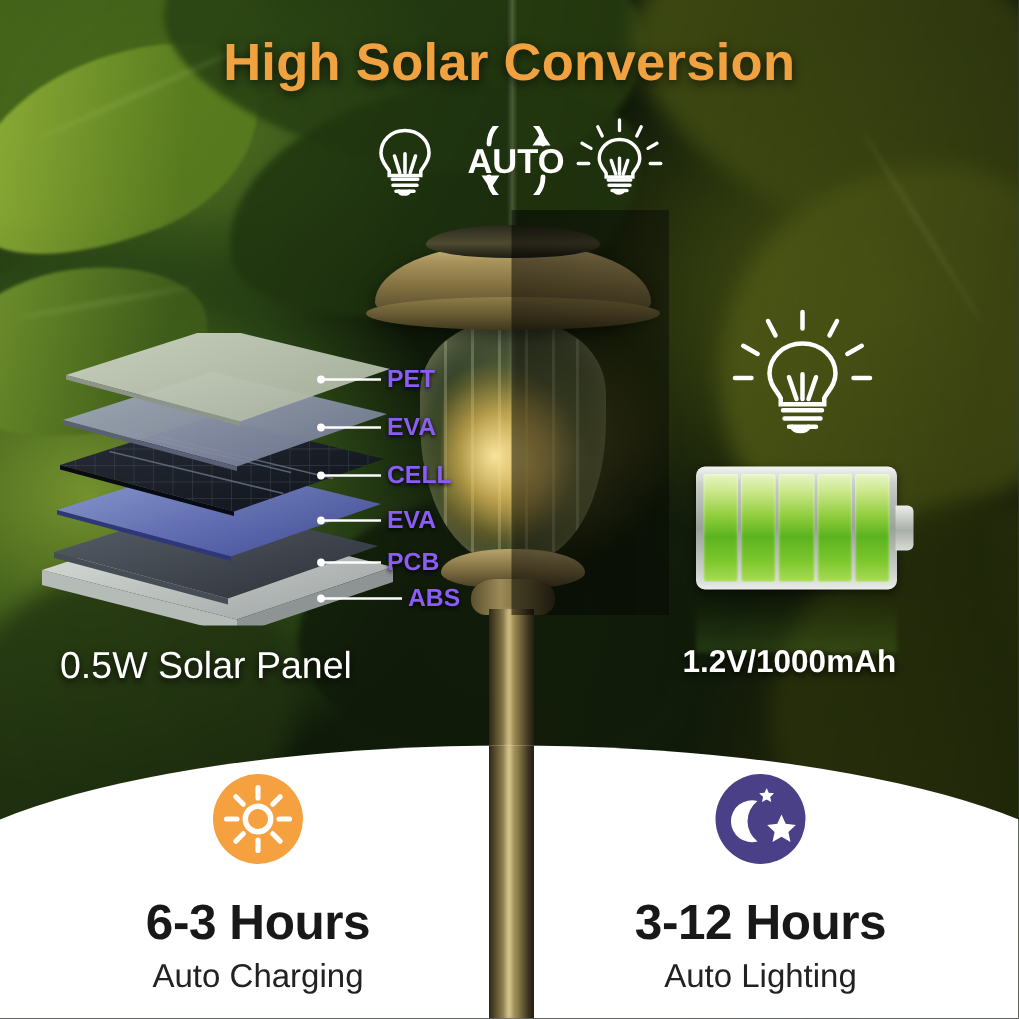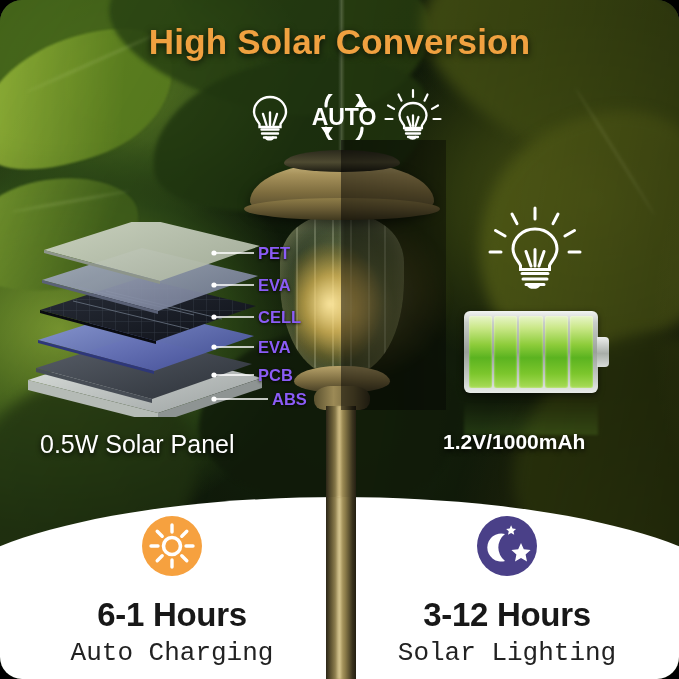--- a/index.html
+++ b/index.html
@@ -1,21 +1,20 @@
 <!DOCTYPE html>
 <html><head>
 <meta charset="utf-8">
 <style>
   html,body{margin:0;padding:0;background:#000;}
   *{box-sizing:border-box;}
   #stage{
     position:relative;width:679px;height:679px;overflow:hidden;
     font-family:"Liberation Sans","DejaVu Sans",sans-serif;
     background:#0e1a0c;
-    border-radius:22px;
   }
 
   
   .bg{position:absolute;inset:0;}
   .bg-base{
     background:
       radial-gradient(ellipse 320px 260px at 60px 330px, #8fae3a 0%, #5d7d26 28%, #33511a 55%, rgba(22,40,14,0) 78%),
       radial-gradient(ellipse 260px 200px at 120px 80px, #6f8f2e 0%, #3d5c1d 45%, rgba(20,36,12,0) 75%),
       radial-gradient(ellipse 300px 240px at 590px 200px, #6d7c22 0%, #3b4a14 45%, rgba(18,28,10,0) 78%),
       radial-gradient(ellipse 240px 300px at 640px 560px, #4d5a18 0%, #2a3310 50%, rgba(14,20,8,0) 80%),
@@ -48,21 +47,21 @@
   }
 
   
   .title{
     position:absolute;left:0;right:0;top:22px;text-align:center;
     font-size:35px;font-weight:bold;letter-spacing:.2px;
     color:#f0a140;text-shadow:0 2px 7px rgba(0,0,0,.75);
   }
 
   
-  .toprow{position:absolute;left:247px;top:88px;width:190px;height:56px;}
+  .toprow{position:absolute;left:247px;top:78px;width:190px;height:56px;}
   .toprow svg{position:absolute;}
 
   
   .lamp{position:absolute;left:238px;top:140px;width:208px;height:539px;}
   .lamp-cap{
     position:absolute;left:12px;top:22px;width:184px;height:56px;
     background:linear-gradient(180deg,#cbb982 0%,#a8935c 22%,#7d6c3e 55%,#5c5130 80%,#3e371f 100%);
     border-radius:50% 50% 46% 46%/72% 72% 30% 30%;
     box-shadow:0 5px 12px rgba(0,0,0,.6);
   }
@@ -149,21 +148,21 @@
     position:absolute;left:133px;top:26px;width:12px;height:30px;
     background:linear-gradient(180deg,#eceeec,#a8aea8 55%,#d8dcd8);
     border-radius:0 4px 4px 0;
   }
   .bat-reflect{
     position:absolute;left:0;top:84px;width:134px;height:40px;
     background:linear-gradient(180deg, rgba(120,190,60,.34), rgba(90,150,50,0) 85%);
     border-radius:0 0 6px 6px;transform:scaleY(-1);filter:blur(1.5px);opacity:.55;
   }
   .cap-right{
-    position:absolute;left:443px;top:430px;
+    position:absolute;left:455px;top:430px;
     color:#fff;font-size:21px;font-weight:bold;
     text-shadow:0 2px 5px rgba(0,0,0,.85);
   }
 
   
   .whitepanel{
     position:absolute;left:-70px;top:497px;width:819px;height:430px;
     background:#fff;border-radius:50% 50% 0 0 / 26% 26% 0 0;
   }
   .pole-over{
@@ -172,21 +171,21 @@
   }
   .pole-over-hl{position:absolute;left:337px;top:497px;width:4px;height:182px;background:rgba(255,245,200,.32);filter:blur(1px);}
 
   .card{position:absolute;top:516px;width:300px;text-align:center;}
   .card.left{left:22px;}
   .card.right{left:357px;}
   .badge{width:60px;height:60px;border-radius:50%;margin:0 auto;position:relative;}
   .badge.sun{background:#f6a13f;}
   .badge.moon{background:#4a4088;}
   .big{font-size:33px;font-weight:bold;color:#181818;margin-top:20px;letter-spacing:-.3px;}
-  .small{font-size:26px;color:#222;margin-top:4px;font-family:Liberation Mono, monospace;}
+  .small{font-size:22px;color:#222;margin-top:4px;}
 </style>
 </head>
 <body>
 
 <div id="stage">
 
   <div class="bg bg-base">
     <div class="leaf soft" style="left:-60px;top:-40px;width:250px;height:190px;background:#4e6f1e;transform:rotate(-18deg);"></div>
     <div class="leaf sharp" style="left:-30px;top:40px;width:210px;height:120px;background:linear-gradient(115deg,#b7d34a,#6d9226 70%);transform:rotate(-22deg);"></div>
     <div class="leaf sharp" style="left:-40px;top:180px;width:180px;height:110px;background:linear-gradient(120deg,#9dbe3e,#4e6f20 75%);transform:rotate(-8deg);"></div>
@@ -415,29 +414,29 @@
             <path d="M30 44 v7"></path>
           <path d="M9 30 h7"></path>
             <path d="M44 30 h7"></path>
           <path d="M15.2 15.2 l5 5"></path>
             <path d="M39.8 39.8 l5 5"></path>
           <path d="M44.8 15.2 l-5 5"></path>
             <path d="M20.2 39.8 l-5 5"></path>
         </g>
       </svg>
     </div>
-    <div class="big">6-1 Hours</div>
+    <div class="big">6-3 Hours</div>
     <div class="small">Auto Charging</div>
   </div>
 
   <div class="card right">
     <div class="badge moon">
       <svg width="60" height="60" viewBox="0 0 60 60">
         <path d="M32 20 A14 14 0 1 0 32 47 A17 17 0 0 1 32 20 Z" fill="#fff" transform="translate(-4,-2)"></path>
         <polygon points="34,9 36.3,14.2 42,14.8 37.8,18.6 39,24.2 34,21.3 29,24.2 30.2,18.6 26,14.8 31.7,14.2" fill="#fff" transform="scale(0.62) translate(21,6)"></polygon>
         <polygon points="44,27 46.8,33.2 53.6,34 48.6,38.6 50,45.4 44,41.9 38,45.4 39.4,38.6 34.4,34 41.2,33.2" fill="#fff"></polygon>
       </svg>
     </div>
     <div class="big">3-12 Hours</div>
-    <div class="small">Solar Lighting</div>
+    <div class="small">Auto Lighting</div>
   </div>
 
 </div>
 
 </body></html>

